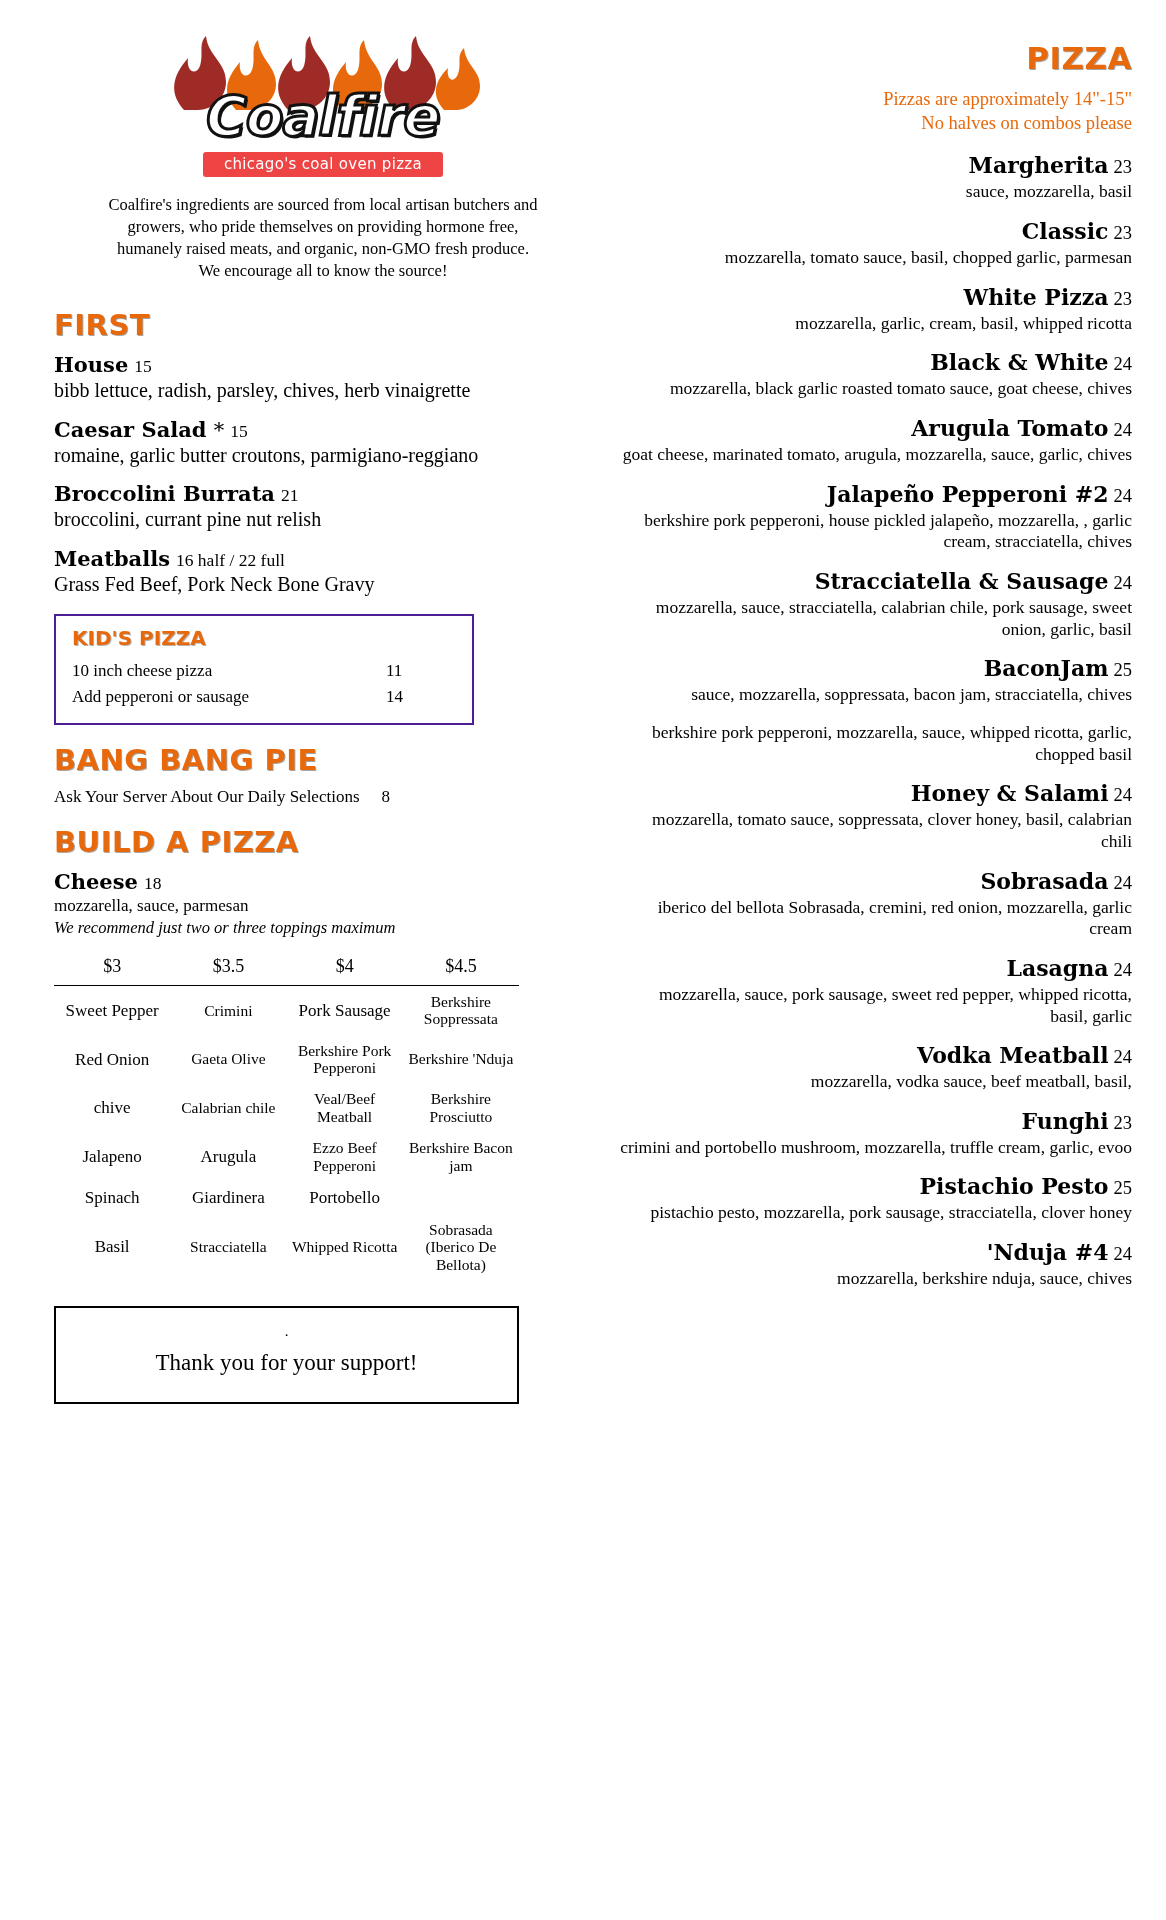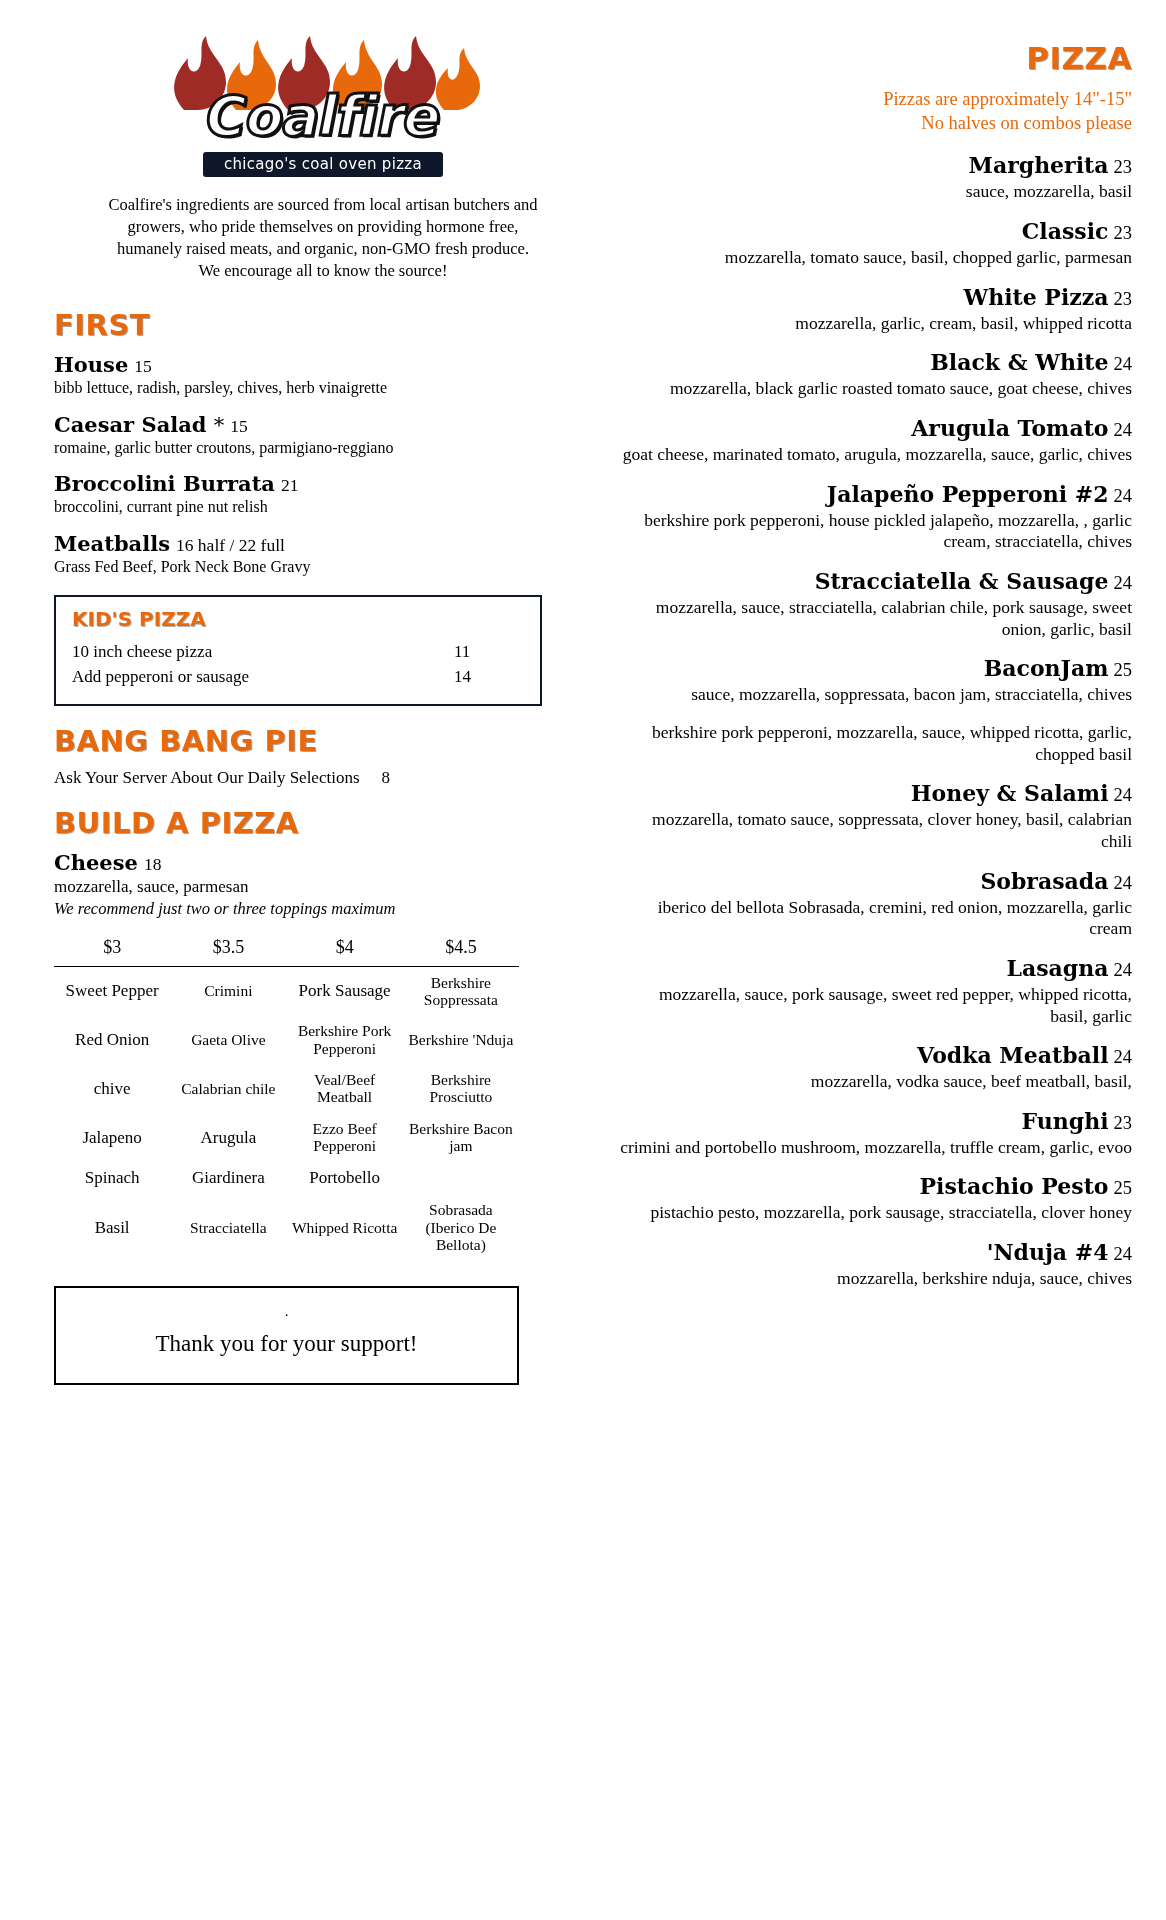--- a/index.html
+++ b/index.html
@@ -57,21 +57,21 @@
     font-size: 55px;
     letter-spacing: -1px;
     color: #fff;
     -webkit-text-stroke: 3px #111;
     text-shadow: 2px 2px 0 #111;
   }
   .logo-sub {
     position: absolute;
     top: 120px; left: 55px;
     width: 240px;
-    background: #0f172a;
+    background: #ef4444;
     color: #fff;
     text-align: center;
     font-family: "DejaVu Sans", sans-serif;
     font-size: 15px;
     padding: 3px 0 4px 0;
     border-radius: 3px;
     letter-spacing: 0.3px;
   }
 
   .intro {
@@ -101,31 +101,31 @@
     display: block;
   }
   .item-title .price {
     font-weight: normal;
     font-size: 17.5px;
     font-family: "Liberation Serif", serif;
     padding-left: 6px;
   }
   .item-title .star { font-weight: normal; }
   .item-desc {
-    font-size: 16px;
+    font-size: 20px;
     line-height: 1.22;
     margin-top: 1px;
   }
 
   
   .kids-box {
-    border: 2px solid #0f172a;
+    border: 2px solid #4c1d95;
     padding: 10px 16px 14px 16px;
     margin: 18px 0 8px 0;
-    width: 488px;
+    width: 420px;
   }
   .kids-title {
     font-family: "DejaVu Sans", sans-serif;
     font-weight: bold;
     font-size: 20px;
     color: #E8690B;
     margin-bottom: 8px;
     text-shadow: 1px 1px 0 rgba(0,0,0,0.3);
   }
   .kids-row {

